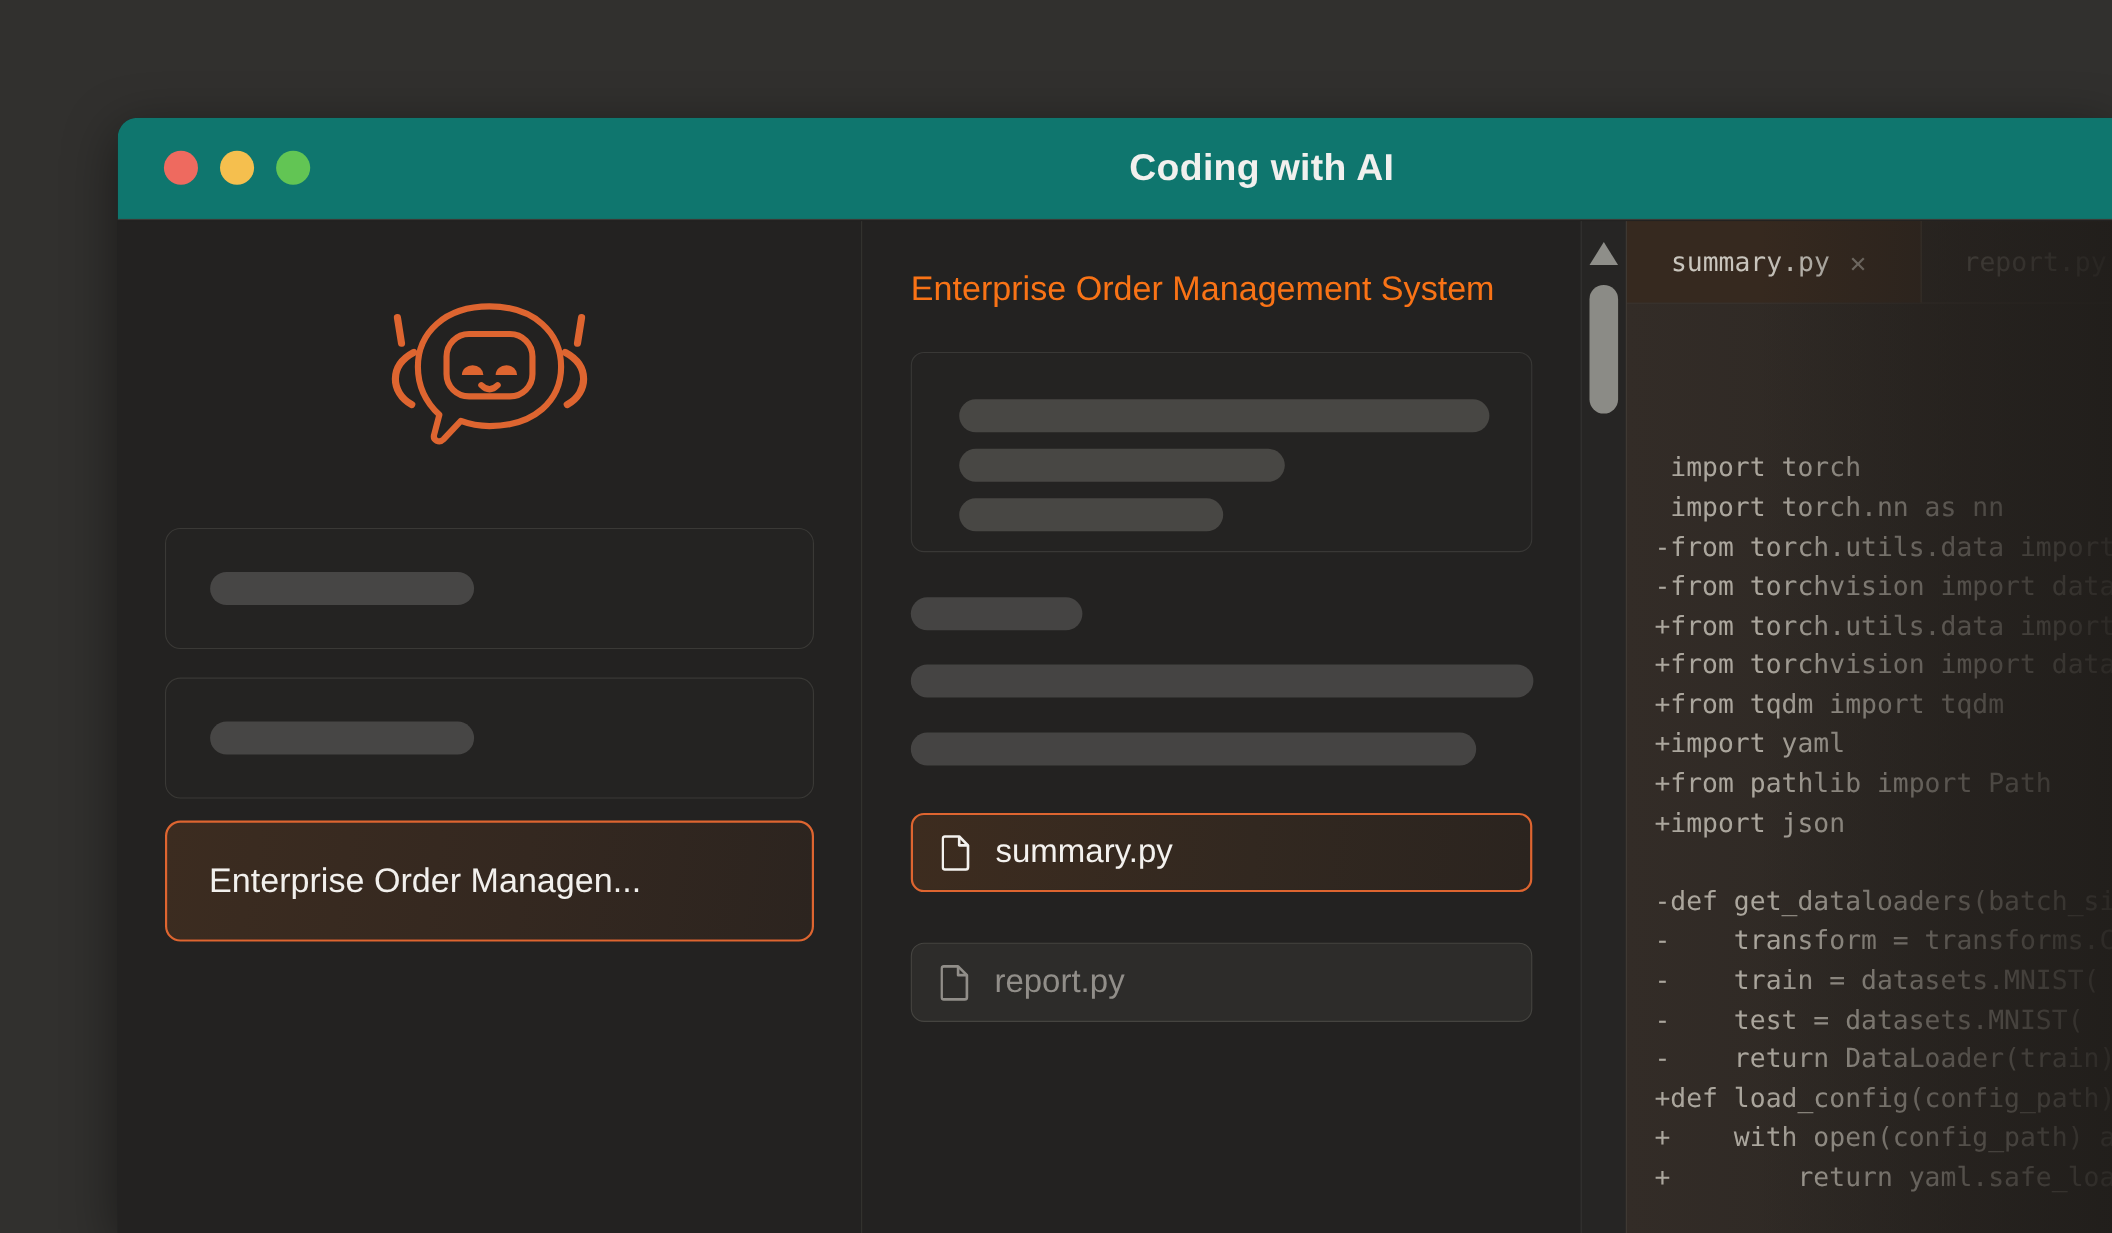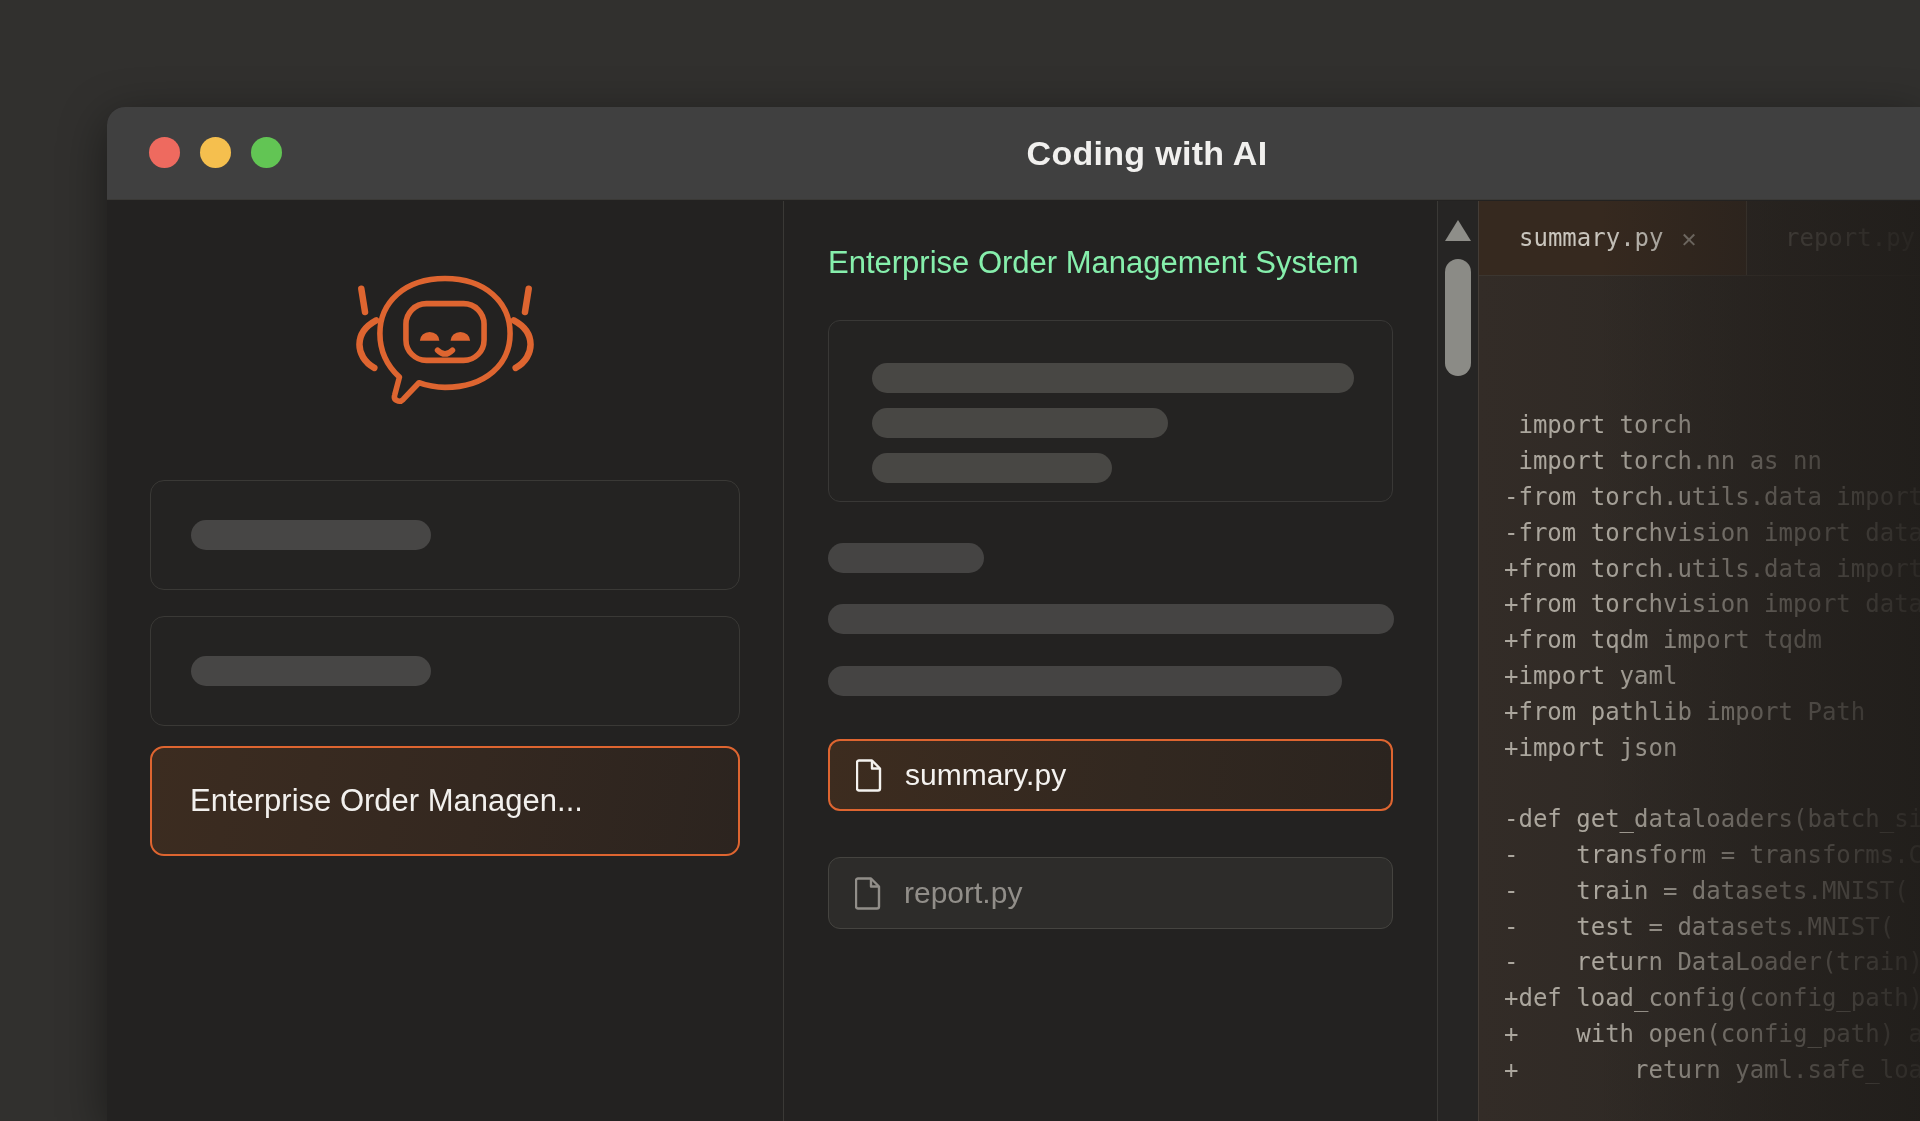--- a/index.html
+++ b/index.html
@@ -16,21 +16,21 @@
     font-family:"Liberation Sans", sans-serif;
     position:relative;
   }
   .window{
     position:absolute;left:107px;top:107px;width:1813px;height:1014px;
     background:#232221;border-top-left-radius:18px;overflow:hidden;
     box-shadow:0 12px 48px rgba(0,0,0,.45);
   }
   
   .titlebar{
-    position:relative;height:93px;background:#404040;border-bottom:1px solid #3b3a37;
+    position:relative;height:93px;background:#0f766e;border-bottom:1px solid #3b3a37;
   }
   .traffic{position:absolute;left:42px;top:30px;display:flex;gap:20px;}
   .dot{width:31px;height:31px;border-radius:50%;}
   .dot.red{background:var(--traffic-red);}
   .dot.yellow{background:var(--traffic-yellow);}
   .dot.green{background:var(--traffic-green);}
   .win-title{
     position:absolute;left:1040px;top:50%;transform:translate(-50%,-50%);
     font-size:34px;font-weight:700;color:#f1f0ee;letter-spacing:.3px;white-space:nowrap;
   }
@@ -51,21 +51,21 @@
   .skel-card.first{margin-top:71px;}
   .skel-bar{height:30px;border-radius:15px;background:#474645;}
   .side-skel-bar{width:240px;}
   .selected-card{
     height:110px;margin-top:20px;border:2px solid var(--accent);border-radius:14px;
     background:linear-gradient(100deg,#3c2c20 0%,#342820 55%,#2c241f 100%);
     display:flex;align-items:center;padding:0 38px;
     font-size:31px;color:#f2f0ed;white-space:nowrap;overflow:hidden;
   }
   
-  .mid-title{margin-top:44px;font-size:31px;font-weight:500;color:#86efac;white-space:nowrap;}
+  .mid-title{margin-top:44px;font-size:31px;font-weight:500;color:#f97316;white-space:nowrap;}
   .mid-card{
     margin-top:39px;height:182px;border:1px solid #393836;border-radius:12px;
     padding:42px 43px 0;display:flex;flex-direction:column;gap:15px;background:#242322;
   }
   .mid-card .skel-bar{flex:0 0 30px;background:#484744;}
   .bar-a{width:482px;}
   .bar-b{width:296px;}
   .bar-c{width:240px;}
   .skel-short{width:156px;margin-top:41px;background:#454443;}
   .skel-long1{width:566px;margin-top:31px;background:#454443;}

